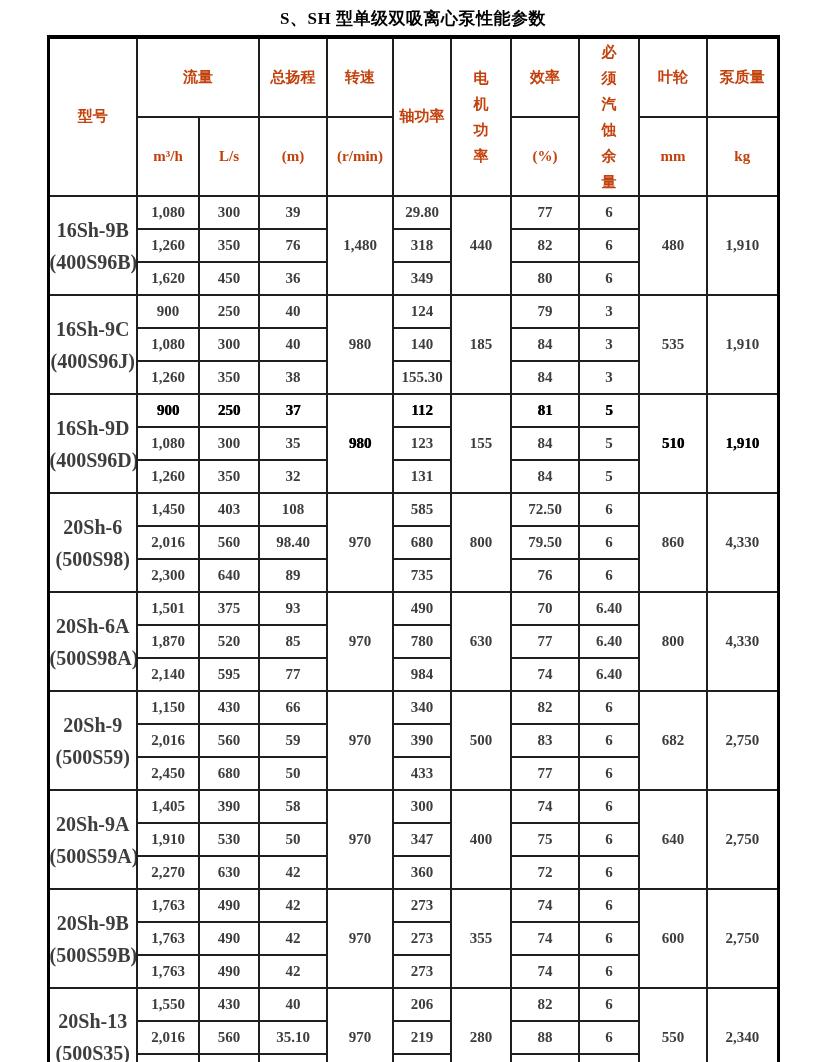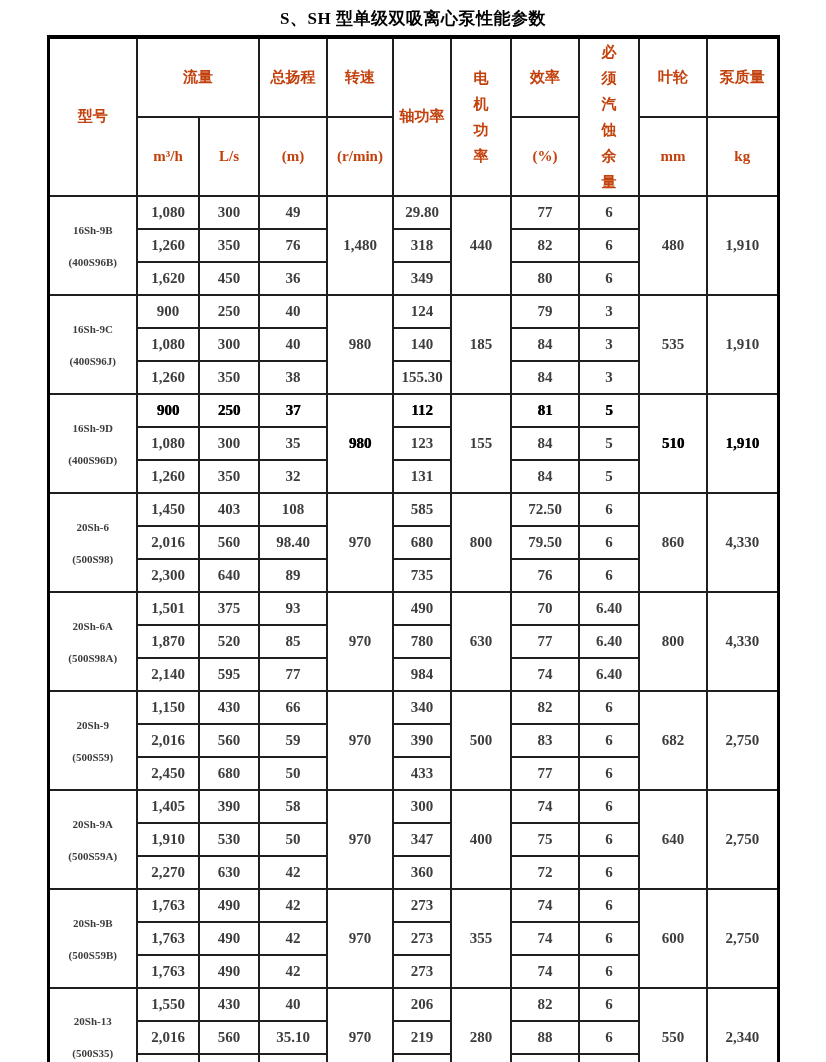--- a/index.html
+++ b/index.html
@@ -25,21 +25,21 @@
   thead th {
     height: 31px; font-size: 15px; font-weight: bold; color: #c2410c;
     line-height: 1.15;
     margin-left: 16px;
   }
   thead th.wrap { line-height: 26px; padding: 0 17px; }
   tbody td {
     height: 33px; font-size: 15px; font-weight: bold; color: #3d3d3d;
     white-space: nowrap;
   }
-  td.model { font-size: 11px; white-space: nowrap; border-radius: 28px; }
+  td.model { font-size: 20px; white-space: nowrap; }
   td.model div { line-height: 32px; }
   .em { color: #000; text-shadow: 0.45px 0 0 #000; }
 </style>
 </head>
 <body>
 
 <div class="page">
   <div class="title">S、SH 型单级双吸离心泵性能参数</div>
 
   <table class="params">
@@ -80,21 +80,21 @@
       </tr>
     </thead>
     <tbody>
         <tr>
           <td rowspan="3" class="model">
             <div>16Sh-9B</div>
             <div>(400S96B)</div>
           </td>
           <td class="num">1,080</td>
           <td class="num">300</td>
-          <td class="num">49</td>
+          <td class="num">39</td>
           <td rowspan="3" class="num">1,480</td>
           <td class="num">29.80</td>
           <td rowspan="3" class="num">440</td>
           <td class="num">77</td>
           <td class="num">6</td>
           <td rowspan="3" class="num">480</td>
           <td rowspan="3" class="num">1,910</td>
         </tr>
         <tr>
           <td class="num">1,260</td>

